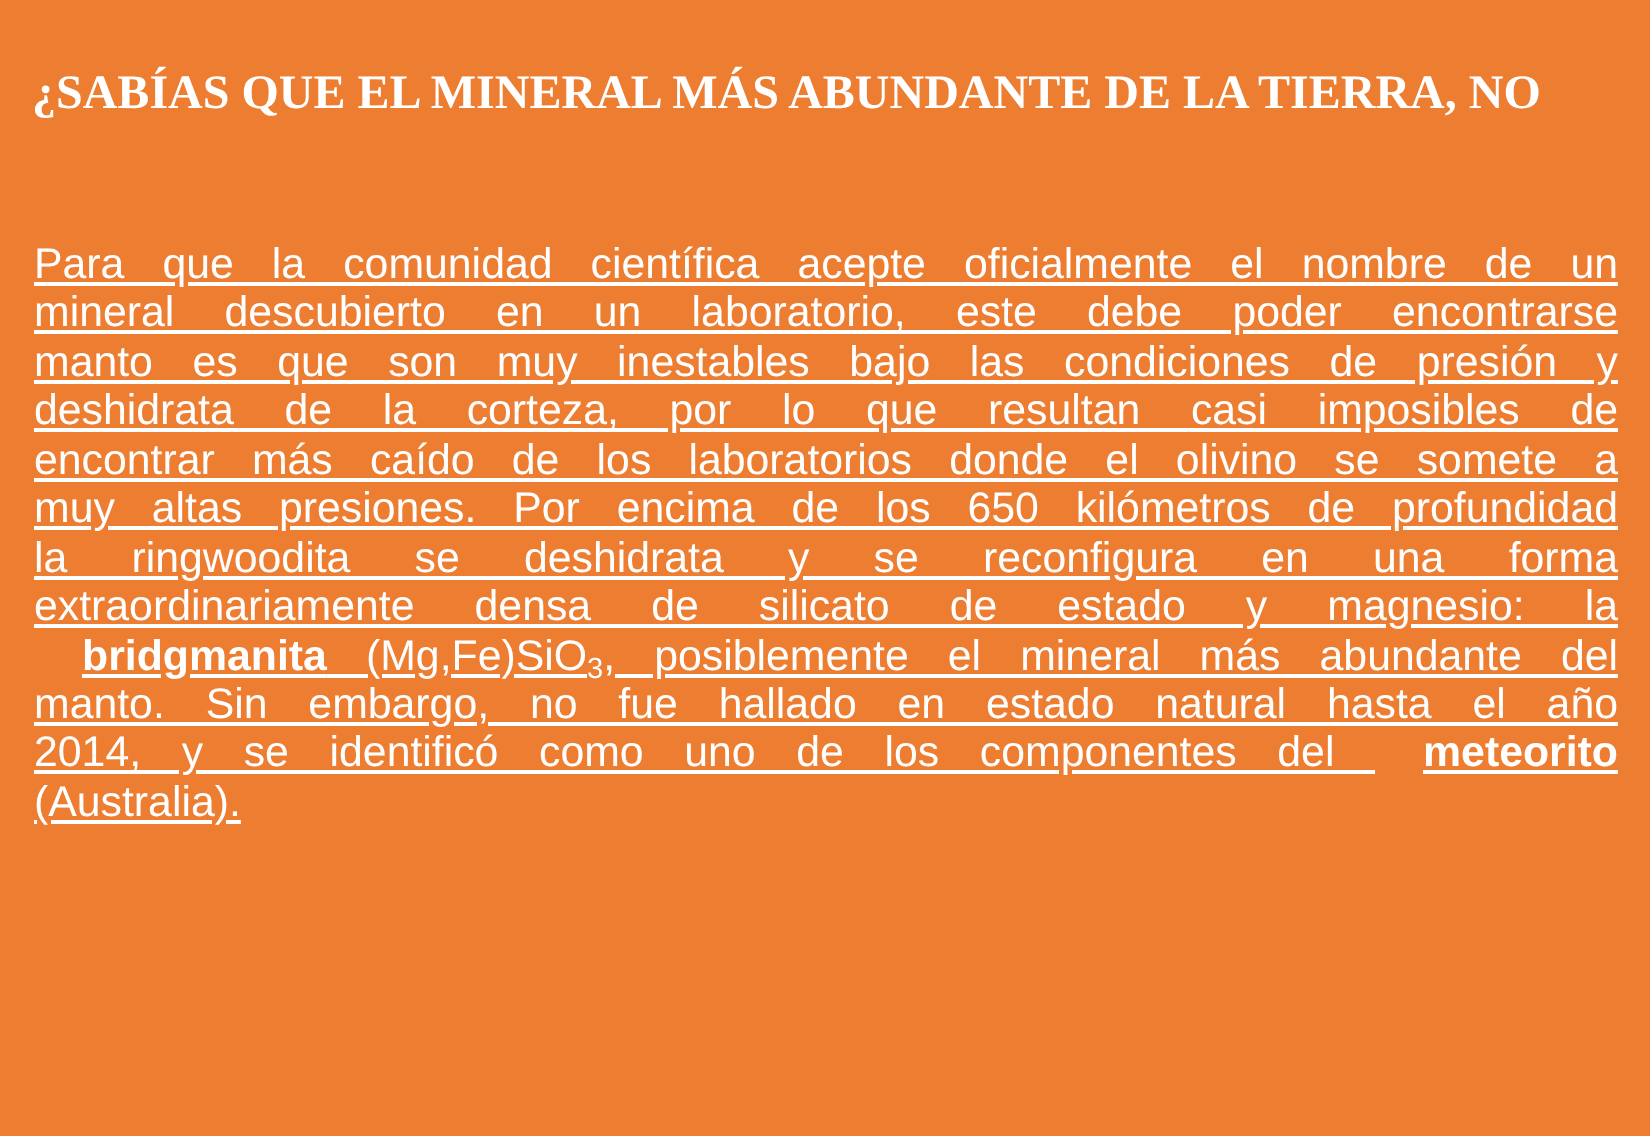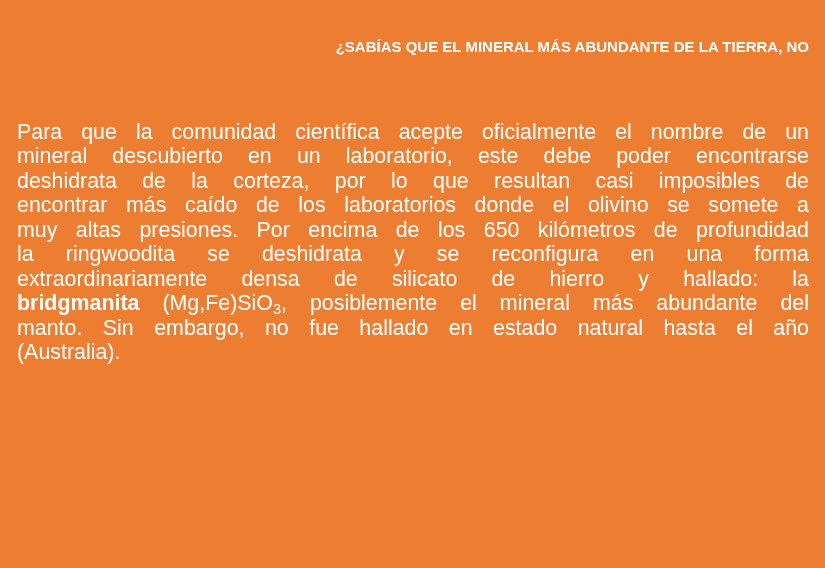--- a/index.html
+++ b/index.html
@@ -21,67 +21,71 @@
       box-sizing: border-box;
       padding: 0 16px;
     }
     .title {
       position: absolute;
       left: 16px;
       right: 16px;
       top: 32px;
       margin: 0;
       font-weight: bold;
-      font-size: 15px;
+      font-size: 24px;
       line-height: 30px;
-      text-align: right;
+      text-align: left;
       letter-spacing: 0px;
+      font-family: Liberation Serif, serif;
     }
     .title span { display: block; white-space: nowrap; }
     .body {
       position: absolute;
       left: 17px;
       right: 16px;
       top: 120px;
       margin: 0;
       font-size: 21.4px;
       line-height: 24.45px;
       text-align: justify;
       text-align-last: left;
     }
     .line {
       display: block;
       text-align: justify;
       text-align-last: justify;
       white-space: nowrap;
       height: 24.45px;
+      text-decoration: underline;
     }
     .line.last {
       text-align-last: left;
     }
-    b { font-weight: bold; }
+    b { font-weight: bold; margin-left: 24px; }
     sub {
       font-size: 0.68em;
       vertical-align: -0.28em;
       line-height: 0;
     }
   </style>
 </head>
 <body>
 
 <div class="card">
   <h1 class="title">
     <span>¿SABÍAS QUE EL MINERAL MÁS ABUNDANTE DE LA TIERRA, NO</span>
   </h1>
 
   <div class="body">
     <span class="line">Para que la comunidad científica acepte oficialmente el nombre de un</span>
     <span class="line">mineral descubierto en un laboratorio, este debe poder encontrarse</span>
+    <span class="line">manto es que son muy inestables bajo las condiciones de presión y</span>
     <span class="line">deshidrata de la corteza, por lo que resultan casi imposibles de</span>
     <span class="line">encontrar más caído de los laboratorios donde  el olivino se somete a</span>
     <span class="line">muy altas presiones. Por encima de los 650 kilómetros de profundidad</span>
     <span class="line">la ringwoodita se deshidrata y se reconfigura en una forma</span>
-    <span class="line">extraordinariamente densa de silicato de hierro y hallado: la</span>
+    <span class="line">extraordinariamente densa de silicato de estado y magnesio: la</span>
     <span class="line"><b>bridgmanita</b><span><span> (Mg,Fe)SiO</span><sub>3</sub></span><span>, posiblemente  el mineral más abundante del</span></span>
     <span class="line">manto. Sin embargo, no fue hallado en estado natural hasta el año</span>
+    <span class="line"><span>2014, y se identificó como uno de los componentes del </span><b>meteorito</b></span>
     <span class="line last">(Australia).</span>
   </div>
 </div>
 
 </body></html>

